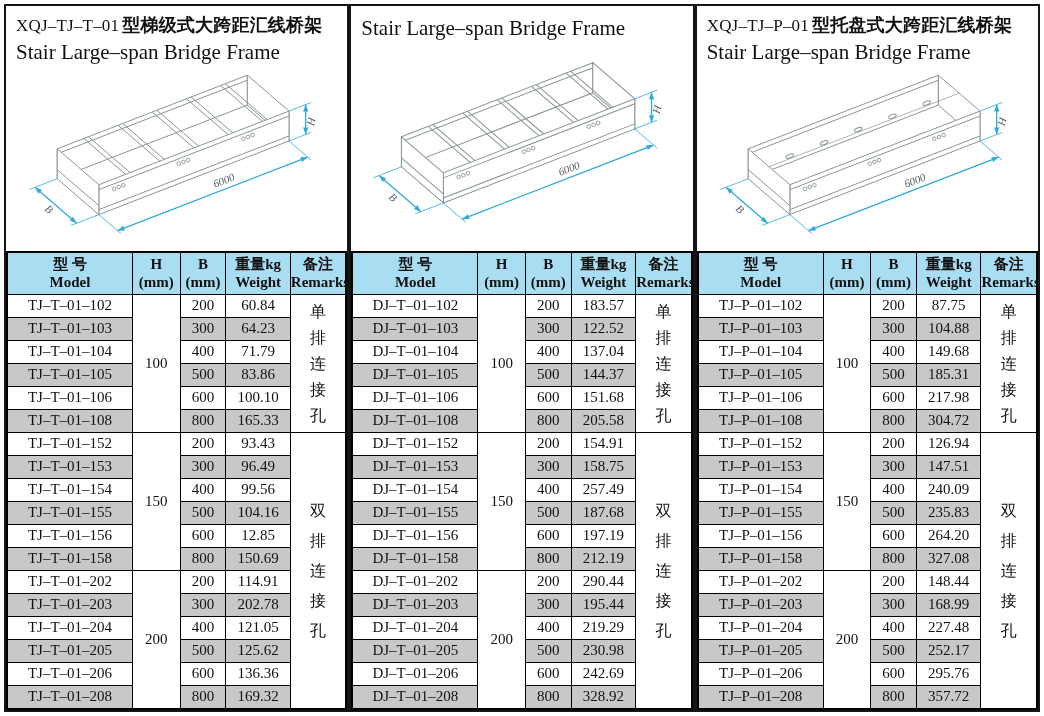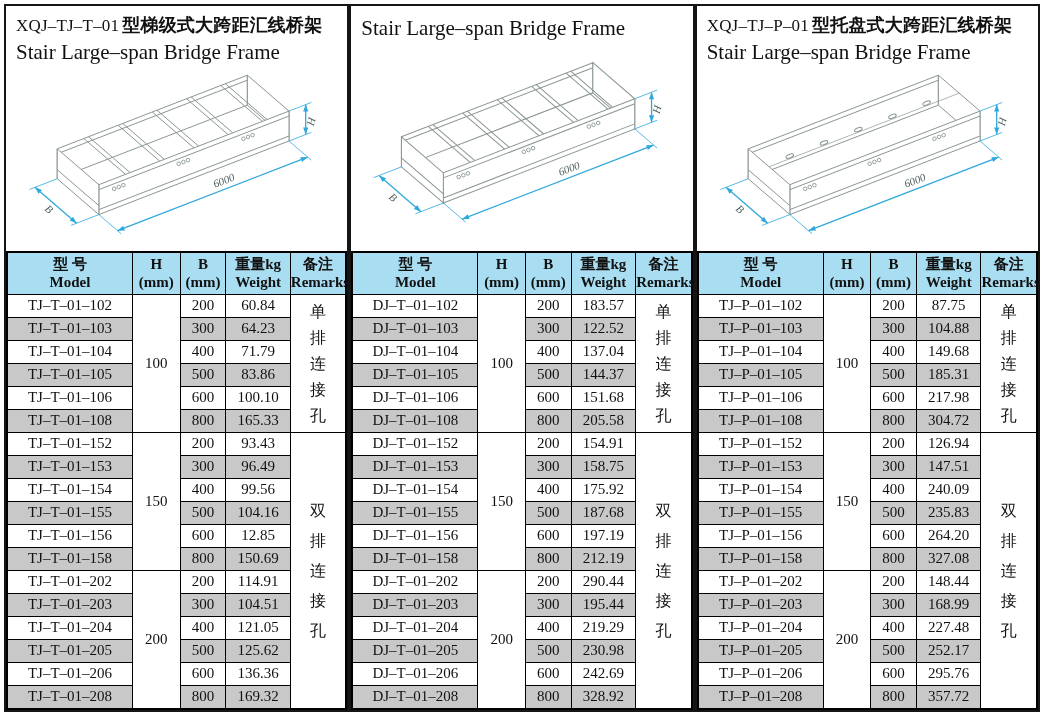--- a/index.html
+++ b/index.html
@@ -199,21 +199,21 @@
           </tr>
           <tr>
             <td class="c-model banded">TJ–T–01–202</td>
             <td class="c-h" rowspan="6">200</td>
             <td class="c-num banded">200</td>
             <td class="c-num banded">114.91</td>
           </tr>
           <tr>
             <td class="c-model banded">TJ–T–01–203</td>
             <td class="c-num banded">300</td>
-            <td class="c-num banded">104.51</td>
+            <td class="c-num banded">202.78</td>
           </tr>
           <tr>
             <td class="c-model banded">TJ–T–01–204</td>
             <td class="c-num banded">400</td>
             <td class="c-num banded">121.05</td>
           </tr>
           <tr>
             <td class="c-model banded">TJ–T–01–205</td>
             <td class="c-num banded">500</td>
             <td class="c-num banded">125.62</td>
@@ -374,21 +374,21 @@
             </td>
           </tr>
           <tr>
             <td class="c-model banded">DJ–T–01–153</td>
             <td class="c-num banded">300</td>
             <td class="c-num banded">158.75</td>
           </tr>
           <tr>
             <td class="c-model banded">DJ–T–01–154</td>
             <td class="c-num banded">400</td>
-            <td class="c-num banded">175.92</td>
+            <td class="c-num banded">257.49</td>
           </tr>
           <tr>
             <td class="c-model banded">DJ–T–01–155</td>
             <td class="c-num banded">500</td>
             <td class="c-num banded">187.68</td>
           </tr>
           <tr>
             <td class="c-model banded">DJ–T–01–156</td>
             <td class="c-num banded">600</td>
             <td class="c-num banded">197.19</td>

